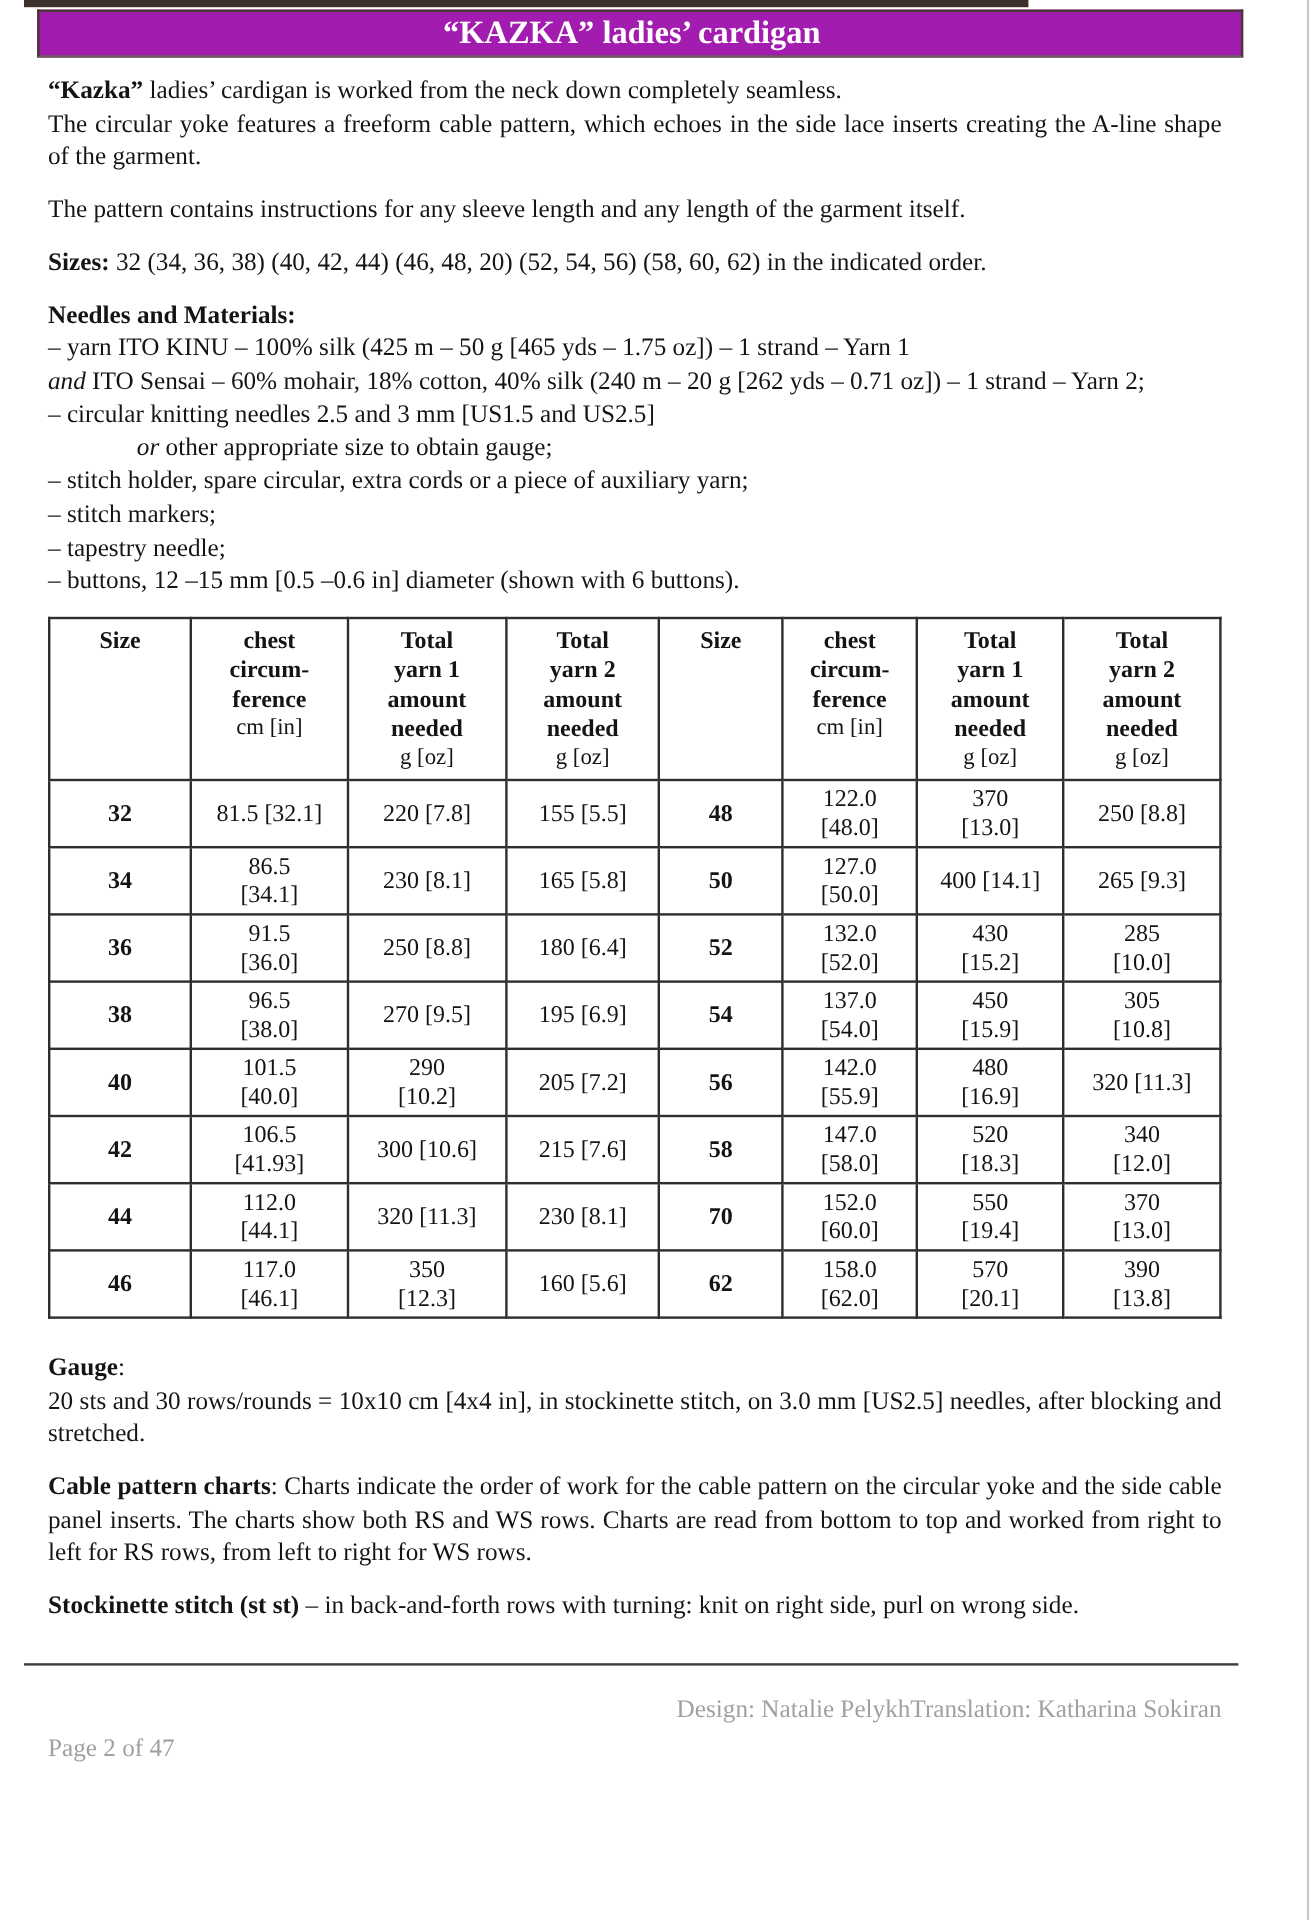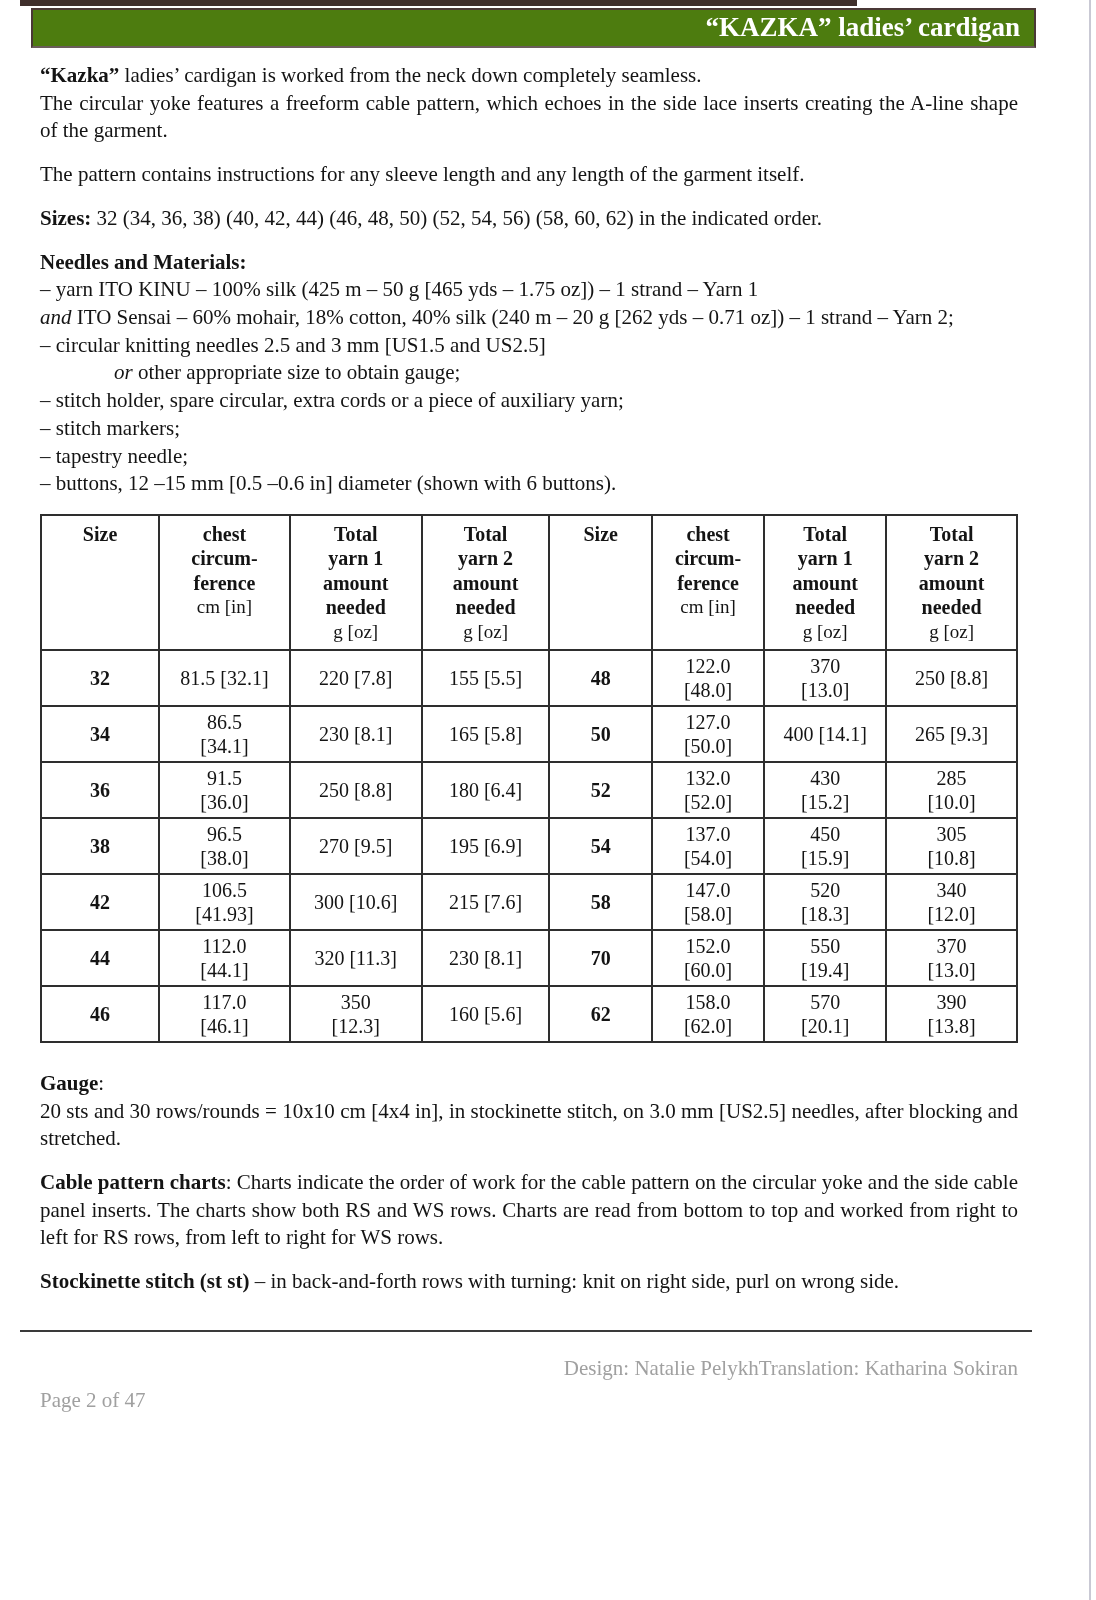--- a/index.html
+++ b/index.html
@@ -16,24 +16,24 @@
   .page-edge-line {
     position: absolute; top: 0; right: 5px; width: 2px; height: 1600px;
     background: #c9c9d4;
   }
   .top-strip {
     position: absolute; top: 0; left: 20px; width: 837px; height: 6px;
     background: #3f2f2b;
   }
   .title-bar {
     position: absolute; top: 8px; left: 31px; width: 1005px; height: 40px;
-    background: #4d7c0f;
+    background: #a21caf;
     border: 2px solid #4a3836;
     border-bottom-color: #6b5d5a;
-    text-align: right;
+    text-align: center;
     padding-right: 14px;
     line-height: 34px;
   }
   .title-bar .title {
     color: #ffffff; font-weight: bold; font-size: 27px;
   }
   .content {
     position: absolute; top: 48px; left: 0; width: 1096px;
     padding: 0 78px 0 40px;
     font-size: 21px; line-height: 1.32;
@@ -98,21 +98,21 @@
     <span class="title">“KAZKA” ladies’ cardigan</span>
   </div>
 
   <div class="content">
 
     <p class="mt14"><span class="b">“Kazka”</span><span> ladies’ cardigan is worked from the neck down completely seamless.</span></p>
     <p class="just">The circular yoke features a freeform cable pattern, which echoes in the side lace inserts creating the A-line shape of the garment.</p>
 
     <p class="just mt16">The pattern contains instructions for any sleeve length and any length of the garment itself.</p>
 
-    <p class="just mt16"><span class="b">Sizes:</span><span> 32 (34, 36, 38) (40, 42, 44) (46, 48, 50) (52, 54, 56) (58, 60, 62) in the indicated order.</span></p>
+    <p class="just mt16"><span class="b">Sizes:</span><span> 32 (34, 36, 38) (40, 42, 44) (46, 48, 20) (52, 54, 56) (58, 60, 62) in the indicated order.</span></p>
 
     <p class="b mt16">Needles and Materials:</p>
     <div>
       <p>– yarn ITO KINU – 100% silk (425 m – 50 g [465 yds – 1.75 oz]) – 1 strand – Yarn 1</p>
       <p class="just"><span class="i">and</span><span> ITO Sensai – 60% mohair, 18% cotton, 40% silk (240 m – 20 g [262 yds – 0.71 oz]) – 1 strand – Yarn 2;</span></p>
       <p>– circular knitting needles 2.5 and 3 mm [US1.5 and US2.5]</p>
       <p class="indent"><span class="i">or</span><span> other appropriate size to obtain gauge;</span></p>
       <p>– stitch holder, spare circular, extra cords or a piece of auxiliary yarn;</p>
       <p>– stitch markers;</p>
       <p>– tapestry needle;</p>
@@ -203,20 +203,34 @@
 [38.0]</td>
           <td>270 [9.5]</td>
           <td>195 [6.9]</td>
           <td class="c-size">54</td>
           <td>137.0
 [54.0]</td>
           <td>450
 [15.9]</td>
           <td>305
 [10.8]</td>
+        </tr>
+        <tr>
+          <td class="c-size">40</td>
+          <td>101.5
+[40.0]</td>
+          <td>290
+[10.2]</td>
+          <td>205 [7.2]</td>
+          <td class="c-size">56</td>
+          <td>142.0
+[55.9]</td>
+          <td>480
+[16.9]</td>
+          <td>320 [11.3]</td>
         </tr>
         <tr>
           <td class="c-size">42</td>
           <td>106.5
 [41.93]</td>
           <td>300 [10.6]</td>
           <td>215 [7.6]</td>
           <td class="c-size">58</td>
           <td>147.0
 [58.0]</td>

